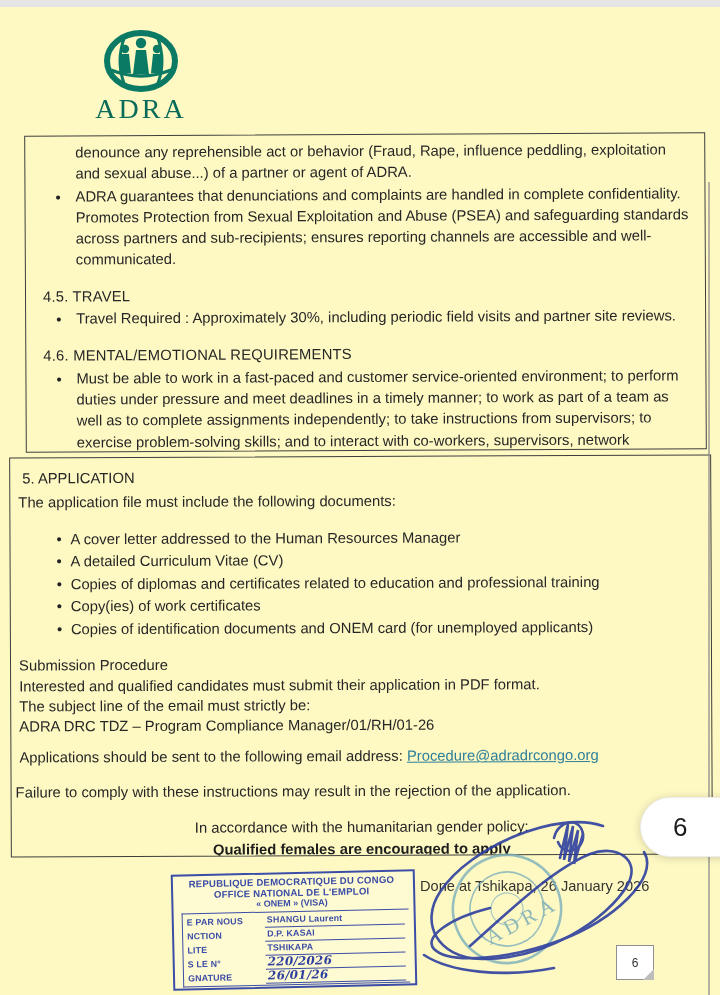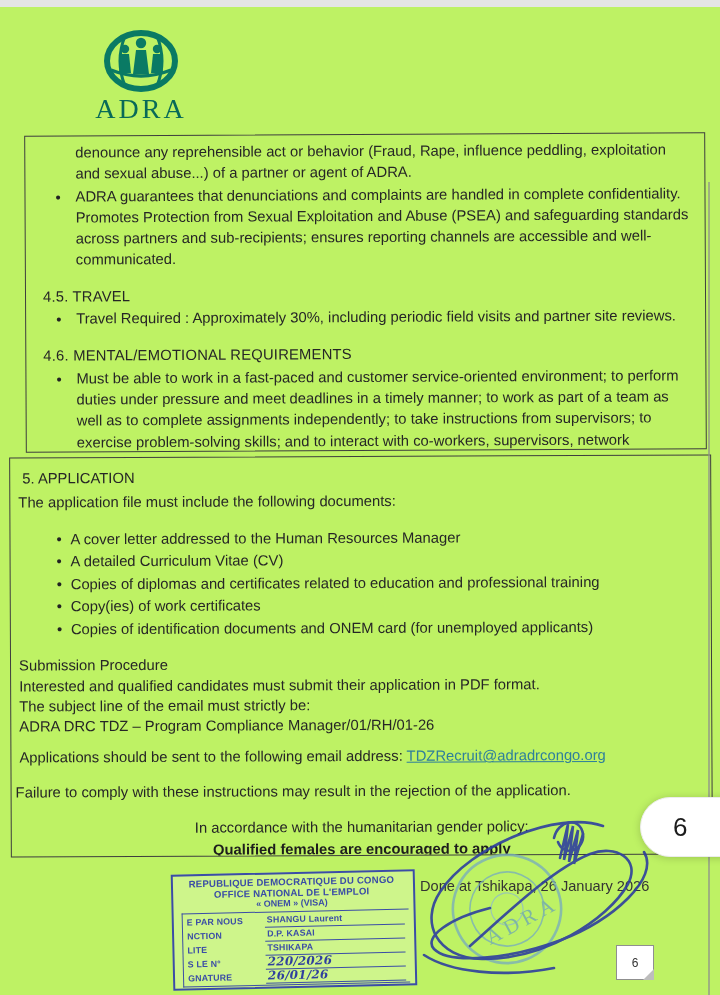--- a/index.html
+++ b/index.html
@@ -1,17 +1,17 @@
 <!DOCTYPE html>
 <html><head>
 <meta charset="utf-8">
 <style>
   html,body{margin:0;padding:0;background:#ffffff;}
   .page{position:relative;width:720px;height:995px;overflow:hidden;
-        background:#bef264;font-family:"Liberation Sans","DejaVu Sans",sans-serif;
+        background:#fef9c3;font-family:"Liberation Sans","DejaVu Sans",sans-serif;
         color:#2b2b2b;}
   .topbar{position:absolute;left:0;top:0;width:720px;height:7px;background:#e5e5e5;}
 
   
   .logo{position:absolute;left:86px;top:30px;width:110px;text-align:center;}
   .logo .globe{display:block;margin:0 auto;}
   .logo .wordmark{font-family:"Liberation Serif","DejaVu Serif",serif;
         font-size:28px;letter-spacing:3px;color:#086a58;font-weight:500;margin-top:1px;}
 
   
@@ -129,21 +129,21 @@
       <li>A cover letter addressed to the Human Resources Manager</li>
       <li>A detailed Curriculum Vitae (CV)</li>
       <li>Copies of diplomas and certificates related to education and professional training</li>
       <li>Copy(ies) of work certificates</li>
       <li>Copies of identification documents and ONEM card (for unemployed applicants)</li>
     </ul>
     <div class="b2-sub">Submission Procedure</div>
     <div class="b2-line1 b2-line">Interested and qualified candidates must submit their application in PDF format.</div>
     <div class="b2-line">The subject line of the email must strictly be:</div>
     <div class="b2-line">ADRA DRC TDZ – Program Compliance Manager/01/RH/01-26</div>
-    <div class="b2-email"><span>Applications should be sent to the following email address: </span><a href="#" class="email-link">TDZRecruit@adradrcongo.org</a></div>
+    <div class="b2-email"><span>Applications should be sent to the following email address: </span><a href="#" class="email-link">Procedure@adradrcongo.org</a></div>
     <div class="b2-failure">Failure to comply with these instructions may result in the rejection of the application.</div>
     <div class="b2-gender1">In accordance with the humanitarian gender policy:</div>
     <div class="b2-gender2">Qualified females are encouraged to apply</div>
   </div>
 
   <div class="edge-line"></div>
 
   <div class="done-at">Done at Tshikapa, 26 January 2026</div>
 
   <div class="onem">

